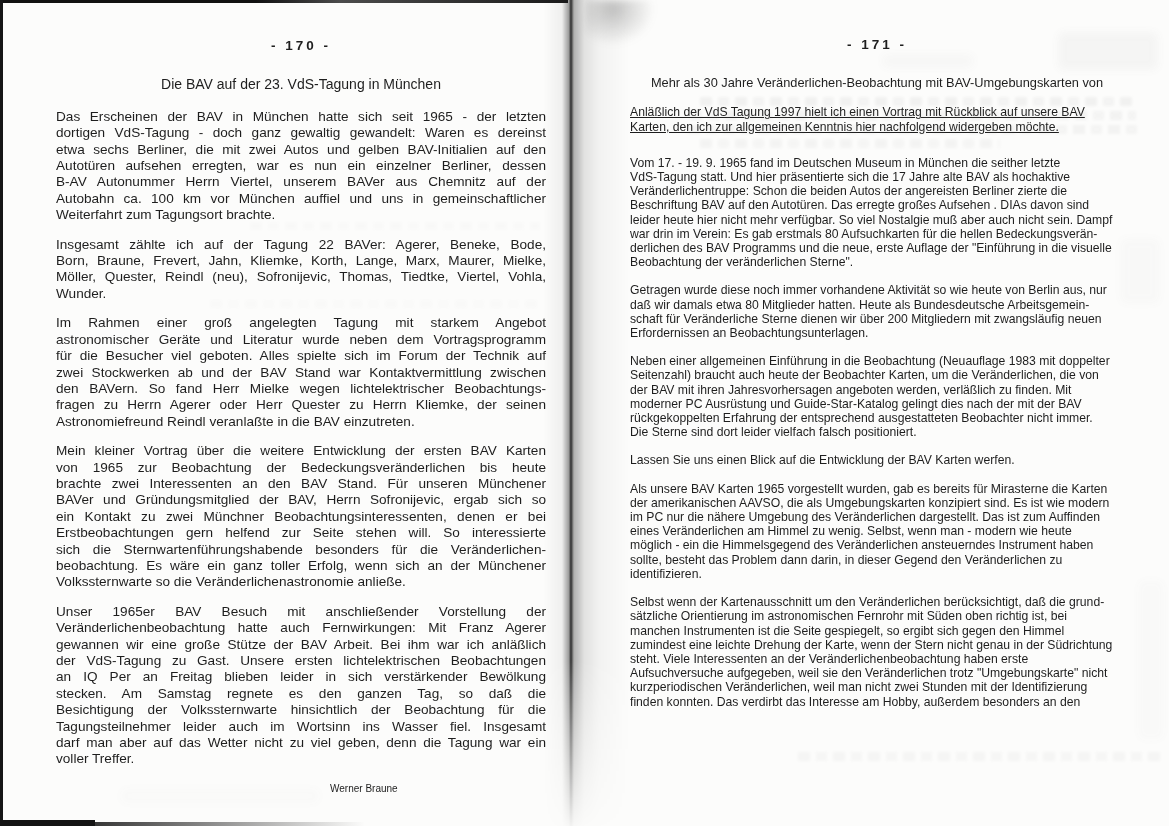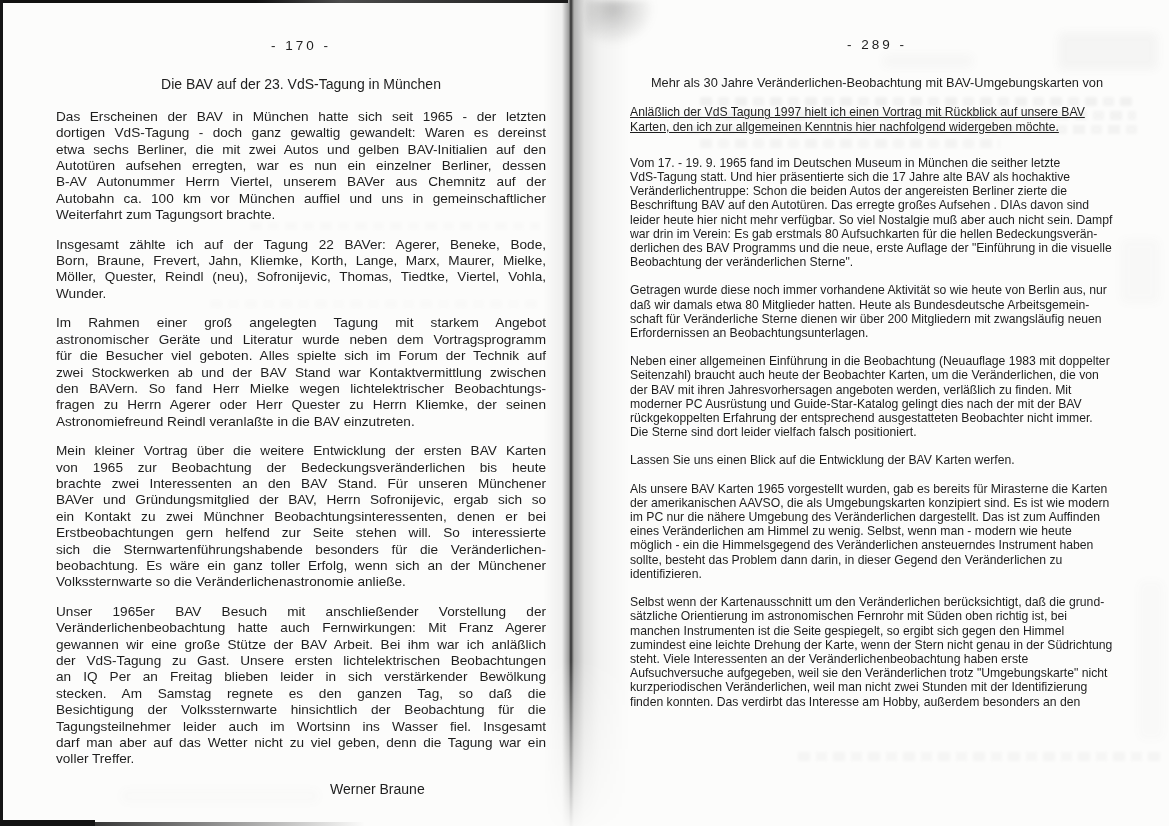--- a/index.html
+++ b/index.html
@@ -40,38 +40,38 @@
     background:repeating-linear-gradient(90deg,
       rgba(120,120,120,.5) 0 12px,rgba(120,120,120,0) 12px 18px,
       rgba(135,135,135,.45) 18px 29px,rgba(135,135,135,0) 29px 35px);}
   .ghost-blob{position:absolute;filter:blur(4px);background:rgba(110,110,110,.5);border-radius:6px;}
 
   
   .page-col{position:absolute;top:38px;}
   .page-col.left{left:56px;width:490px;font-size:13.6px;line-height:16.4px;}
   .page-col.right{left:630px;width:494px;font-size:12.2px;line-height:14.2px;}
 
-  .page-number{text-align:center;font-weight:normal;letter-spacing:3px;font-size:13.5px;}
+  .page-number{text-align:center;font-weight:bold;letter-spacing:3px;font-size:13.5px;}
   .left .page-number{margin-bottom:22px;}
   .right .page-number{margin-bottom:24px;}
 
   .doc-title{text-align:center;font-weight:normal;}
   .left .doc-title{font-size:14px;margin-bottom:16px;}
   .right .doc-title{font-size:12.8px;}
   .right .doc-title.line1{margin-bottom:15px;}
   .right .doc-title.line2{margin-bottom:43px;}
 
   .para{margin:0 0 13px 0;}
   .right .para{margin:0 0 14px 0;}
   .right .para.wide-gap{margin-bottom:22px;text-decoration:underline;}
   .tline{white-space:nowrap;}
   .para.justify .tline{white-space:normal;text-align:justify;text-align-last:justify;}
   .para.justify .tline:last-child{text-align-last:left;}
 
-  .signature{padding-left:274px;margin-top:8px;font-size:14px;}
+  .signature{padding-left:274px;margin-top:8px;font-size:10px;}
 </style>
 </head>
 <body>
 
 <div class="scan-sheet"></div>
 
 <div class="page-col left">
   <div class="page-number">- 170 -</div>
   <div class="doc-title">Die BAV auf der 23. VdS-Tagung in München</div>
   <div class="para justify">
@@ -118,21 +118,21 @@
       <div class="tline">stecken. Am Samstag regnete es den ganzen Tag, so daß die</div>
       <div class="tline">Besichtigung der Volkssternwarte hinsichtlich der Beobachtung für die</div>
       <div class="tline">Tagungsteilnehmer leider auch im Wortsinn ins Wasser fiel. Insgesamt</div>
       <div class="tline">darf man aber auf das Wetter nicht zu viel geben, denn die Tagung war ein</div>
       <div class="tline">voller Treffer.</div>
     </div>
   <div class="signature">Werner Braune</div>
 </div>
 
 <div class="page-col right">
-  <div class="page-number">- 289 -</div>
+  <div class="page-number">- 171 -</div>
   <div class="doc-title line1">Mehr als 30 Jahre Veränderlichen-Beobachtung mit BAV-Umgebungskarten von</div>
   <div class="para wide-gap">
       <div class="tline">Anläßlich der VdS Tagung 1997 hielt ich einen Vortrag mit Rückblick auf unsere BAV</div>
       <div class="tline">Karten, den ich zur allgemeinen Kenntnis hier nachfolgend widergeben möchte.</div>
     </div>
   <div class="para">
       <div class="tline">Vom 17. - 19. 9. 1965 fand im Deutschen Museum in München die seither letzte</div>
       <div class="tline">VdS-Tagung statt. Und hier präsentierte sich die 17 Jahre alte BAV als hochaktive</div>
       <div class="tline">Veränderlichentruppe: Schon die beiden Autos der angereisten Berliner zierte die</div>
       <div class="tline">Beschriftung BAV auf den Autotüren. Das erregte großes Aufsehen . DIAs davon sind</div>

